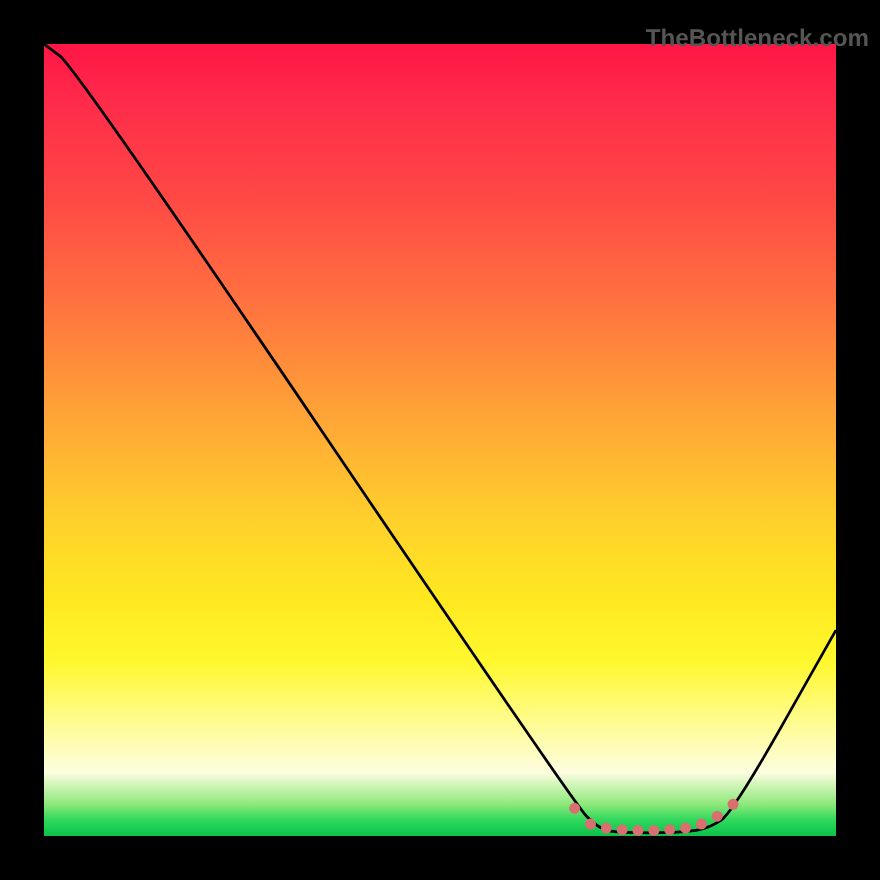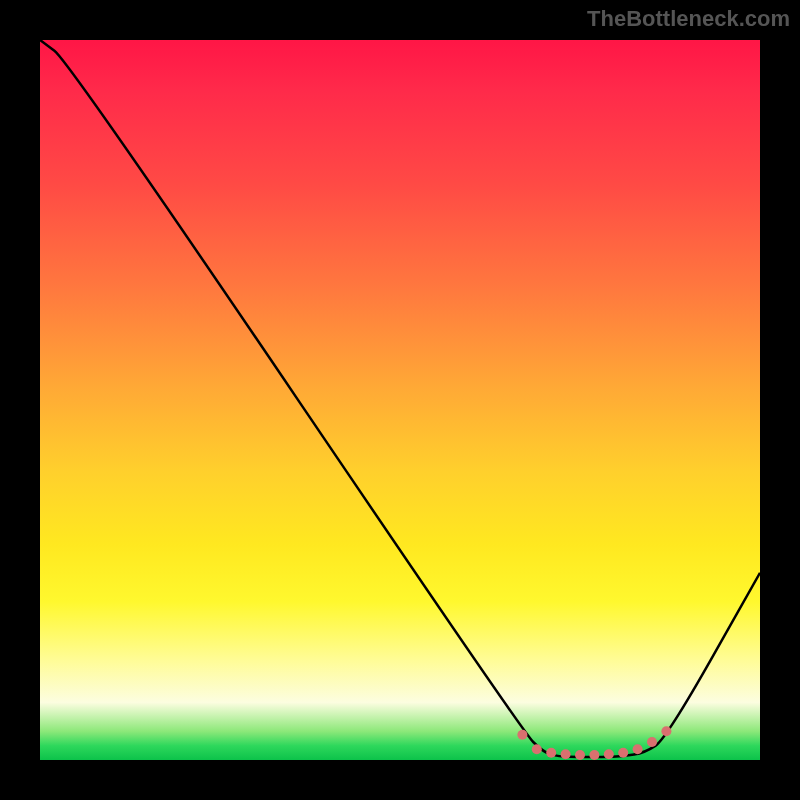--- a/index.html
+++ b/index.html
@@ -6,21 +6,21 @@
   body {
     width: 800px;
     height: 800px;
     background: #000;
     position: relative;
     font-family: Arial, sans-serif;
     overflow: hidden;
   }
   .attribution {
     position: absolute;
-    top: 6px;
+    top: 22px;
     right: 10px;
     color: #555;
     font-size: 22px;
     font-weight: bold;
     z-index: 10;
   }
   .plot-area {
     position: absolute;
     left: 40px;
     top: 40px;

